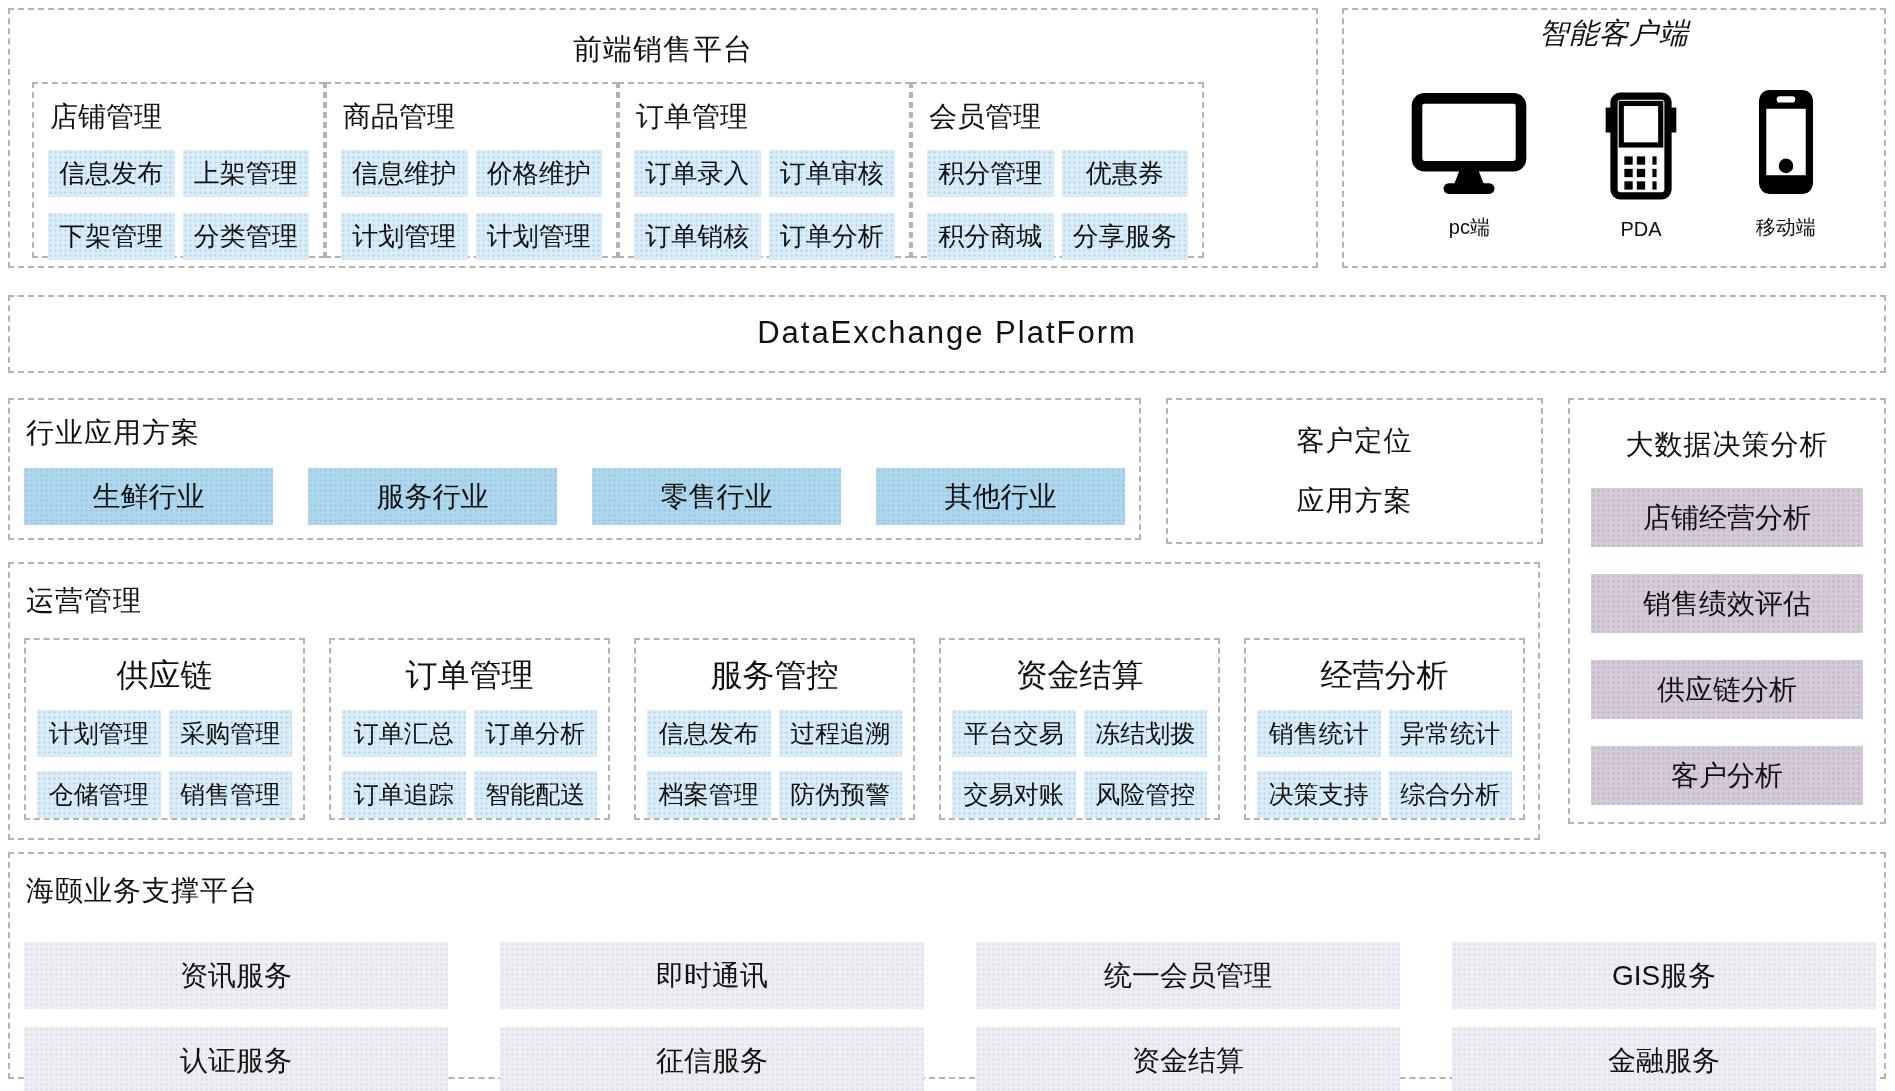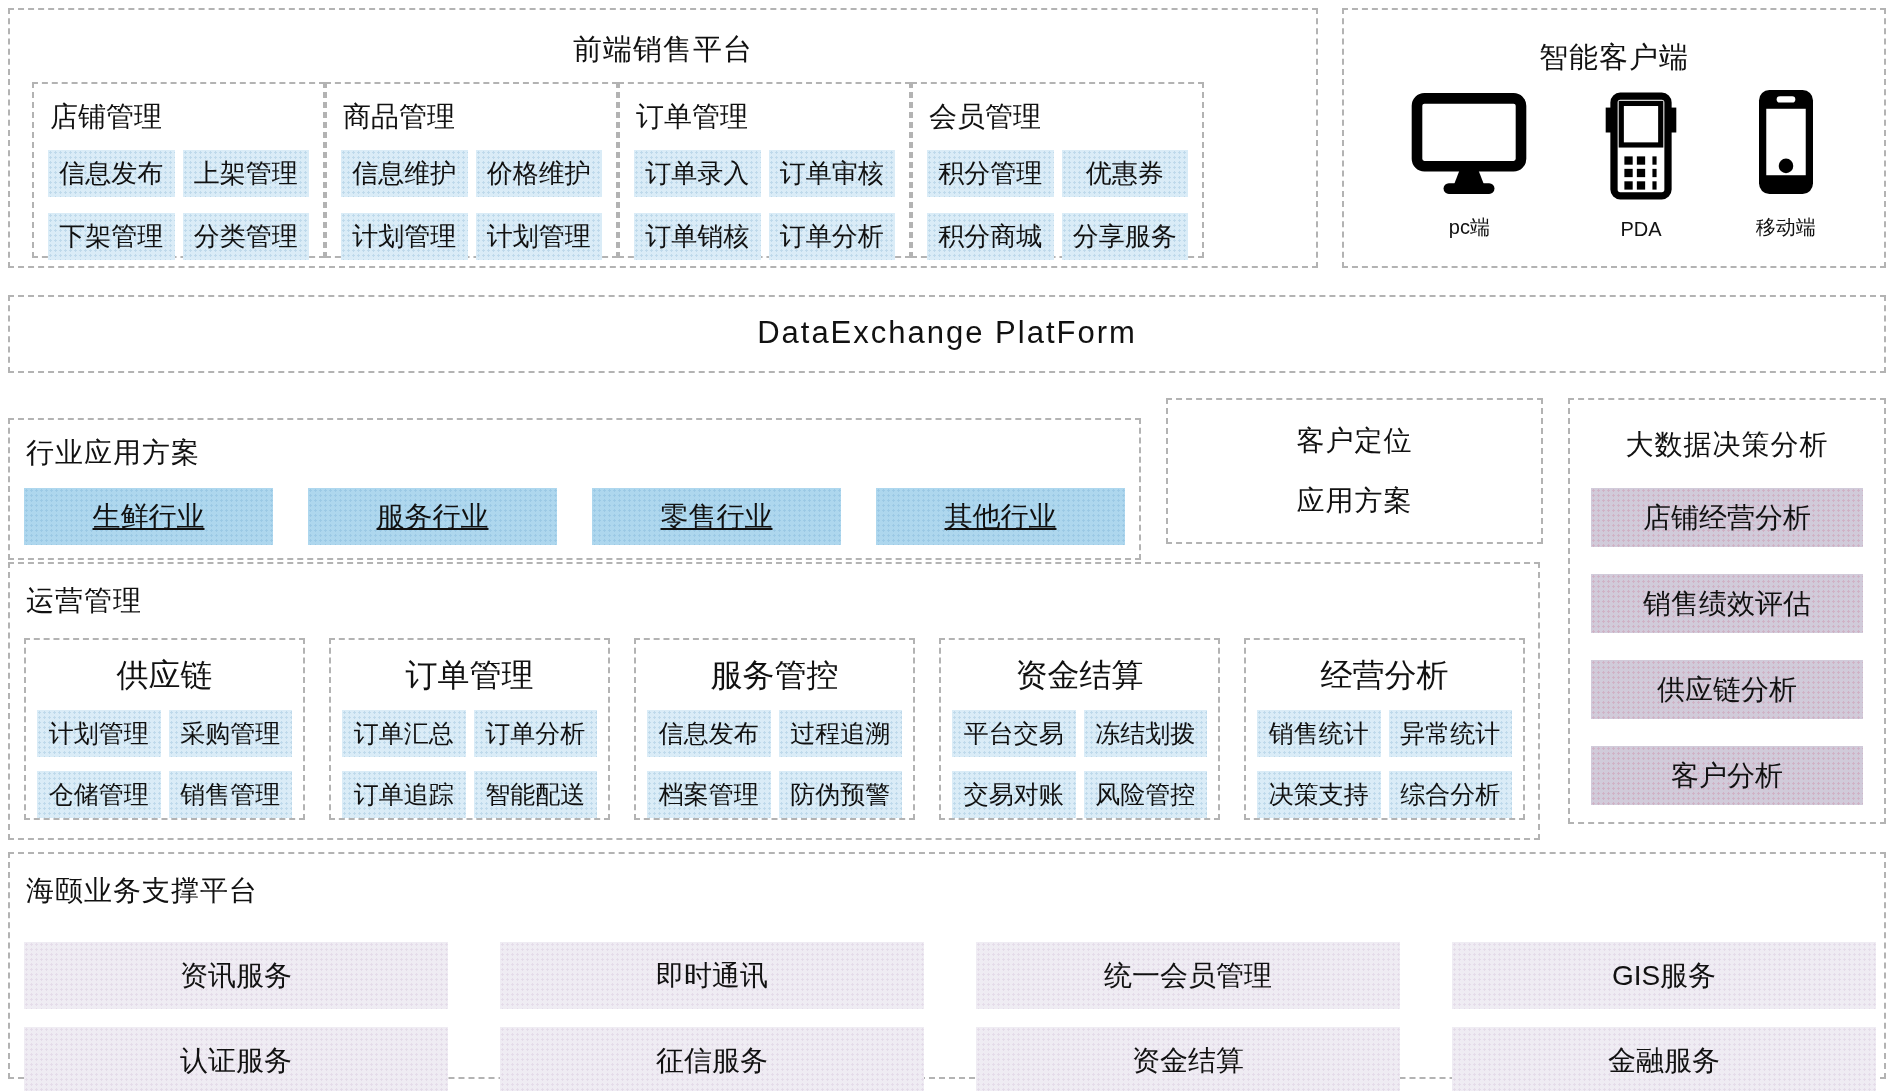--- a/index.html
+++ b/index.html
@@ -26,33 +26,33 @@
   .item-blue {
     height:47px; line-height:47px; text-align:center; font-size:26px;
     background-color:#daecf7;
     background-image:radial-gradient(rgba(120,170,205,.28) 1px, transparent 1.3px);
     background-size:5px 5px;
     white-space:nowrap;
   }
 
   
   .clients { left:1342px; top:8px; width:544px; height:260px; }
-  .clients .sec-title { margin-top:28px; }
+  .clients .sec-title { margin-top:4px;font-style:italic; }
   .devices { position:absolute; left:0; right:0; top:78px; display:flex; justify-content:space-around; align-items:flex-end; padding:0 30px; }
   .device { display:flex; flex-direction:column; align-items:center; gap:14px; }
   .device .d-label { font-size:20px; }
 
   
   .exchange { left:8px; top:295px; width:1878px; height:78px; }
   .exchange .sec-title { font-size:31px; line-height:72px; letter-spacing:2px; }
 
   
-  .industry { left:8px; top:418px; width:1133px; height:142px; padding:12px 14px; }
+  .industry { left:8px; top:398px; width:1133px; height:142px; padding:12px 14px; }
   .industry .sec-title { font-size:28px; margin:2px 0 16px 2px; letter-spacing:1px; }
-  .industry-items { display:flex; gap:35px;text-decoration:underline; }
+  .industry-items { display:flex; gap:35px; }
   .item-medblue {
     width:250px; height:57px; line-height:57px; text-align:center; font-size:28px;
     background-color:#aed7ee;
     background-image:radial-gradient(rgba(70,140,190,.18) 1px, transparent 1.3px);
     background-size:5px 5px;
   }
 
   
   .customer { left:1166px; top:398px; width:377px; height:146px;
     display:flex; flex-direction:column; justify-content:center; align-items:center; gap:22px; }

